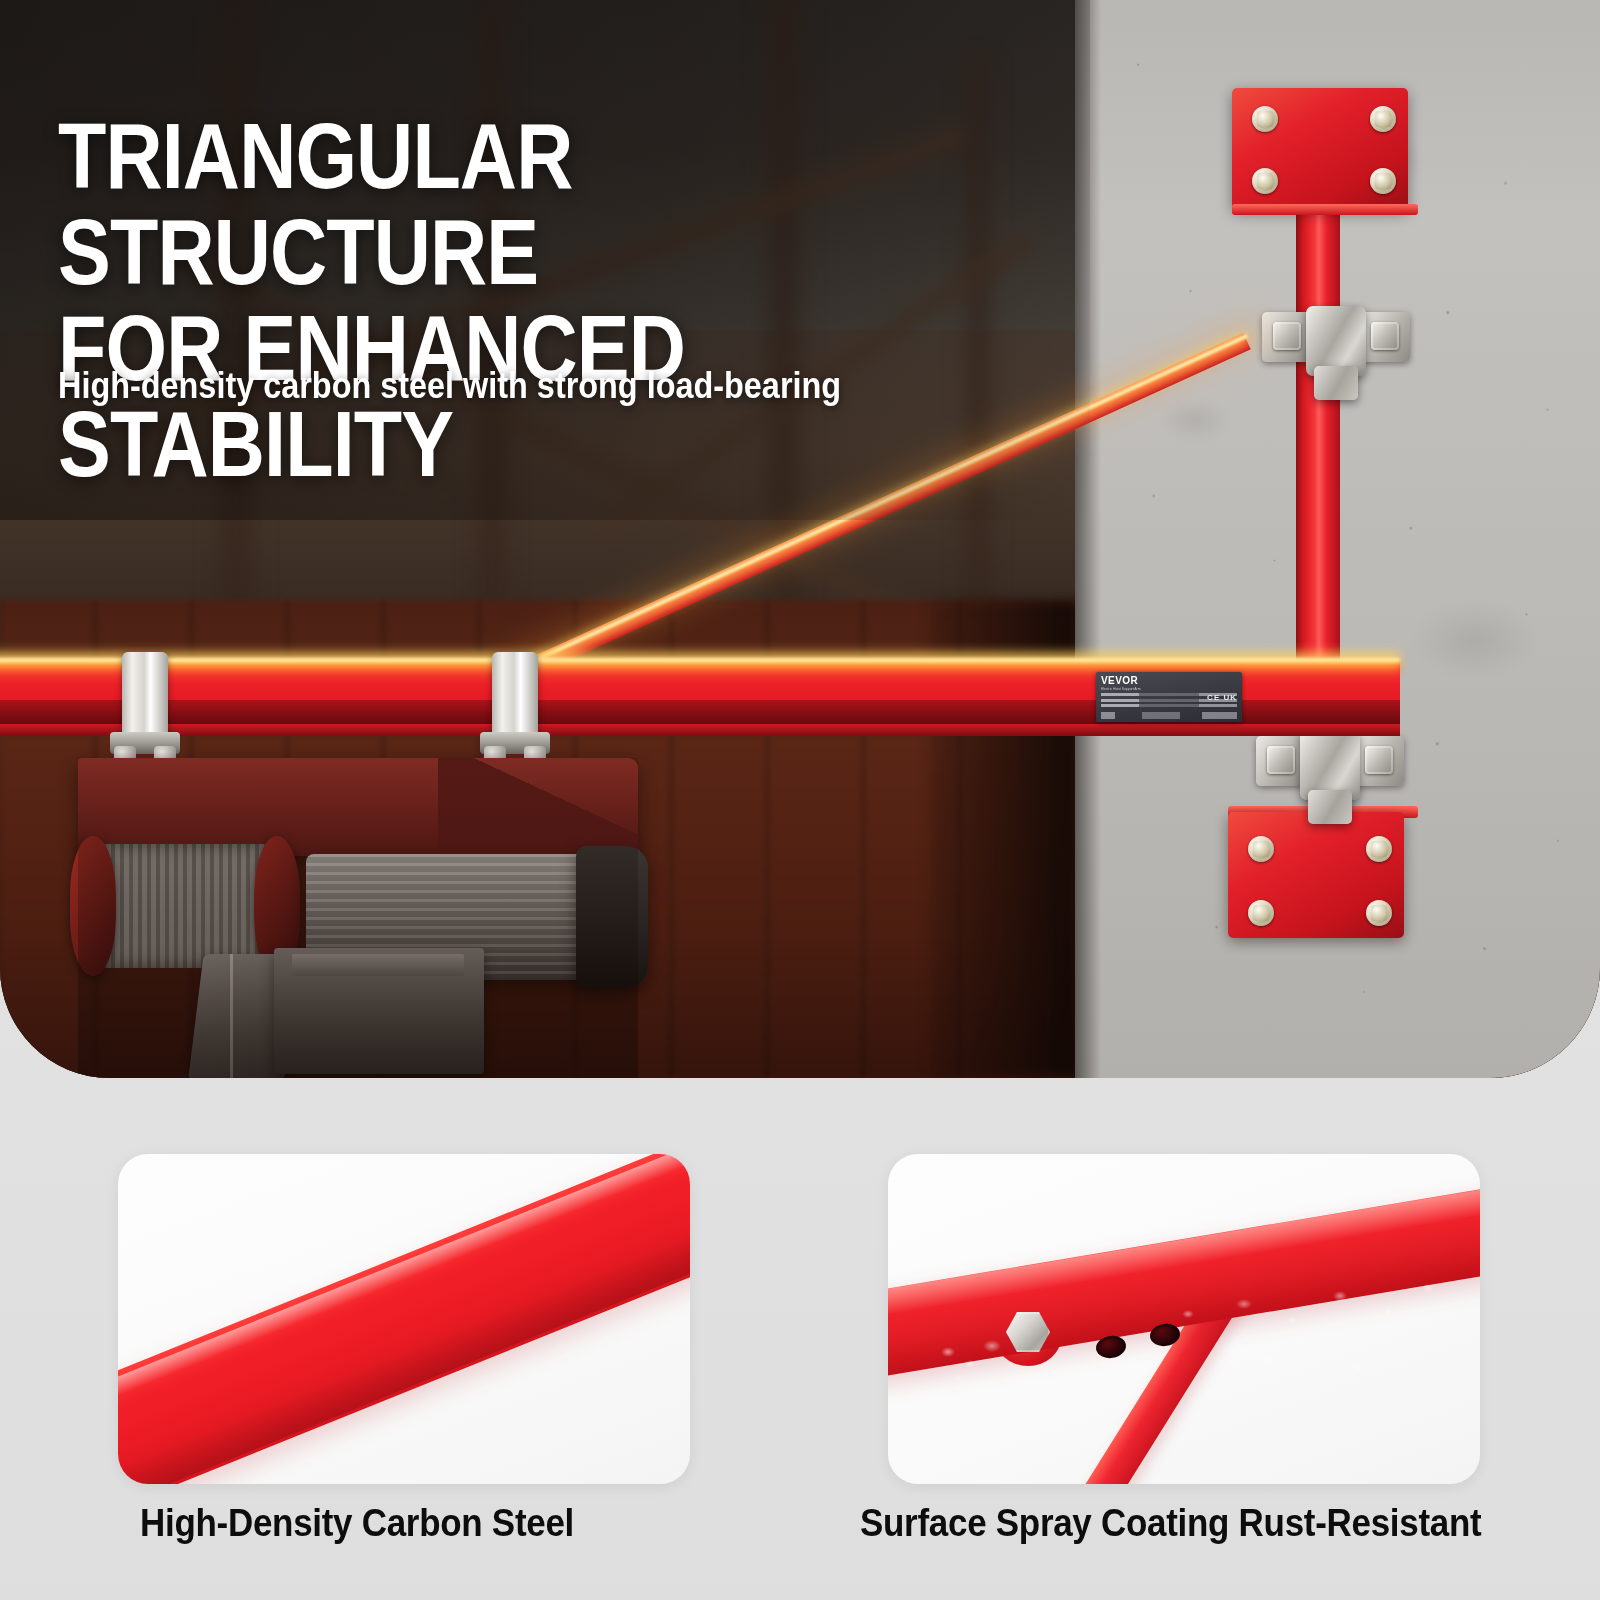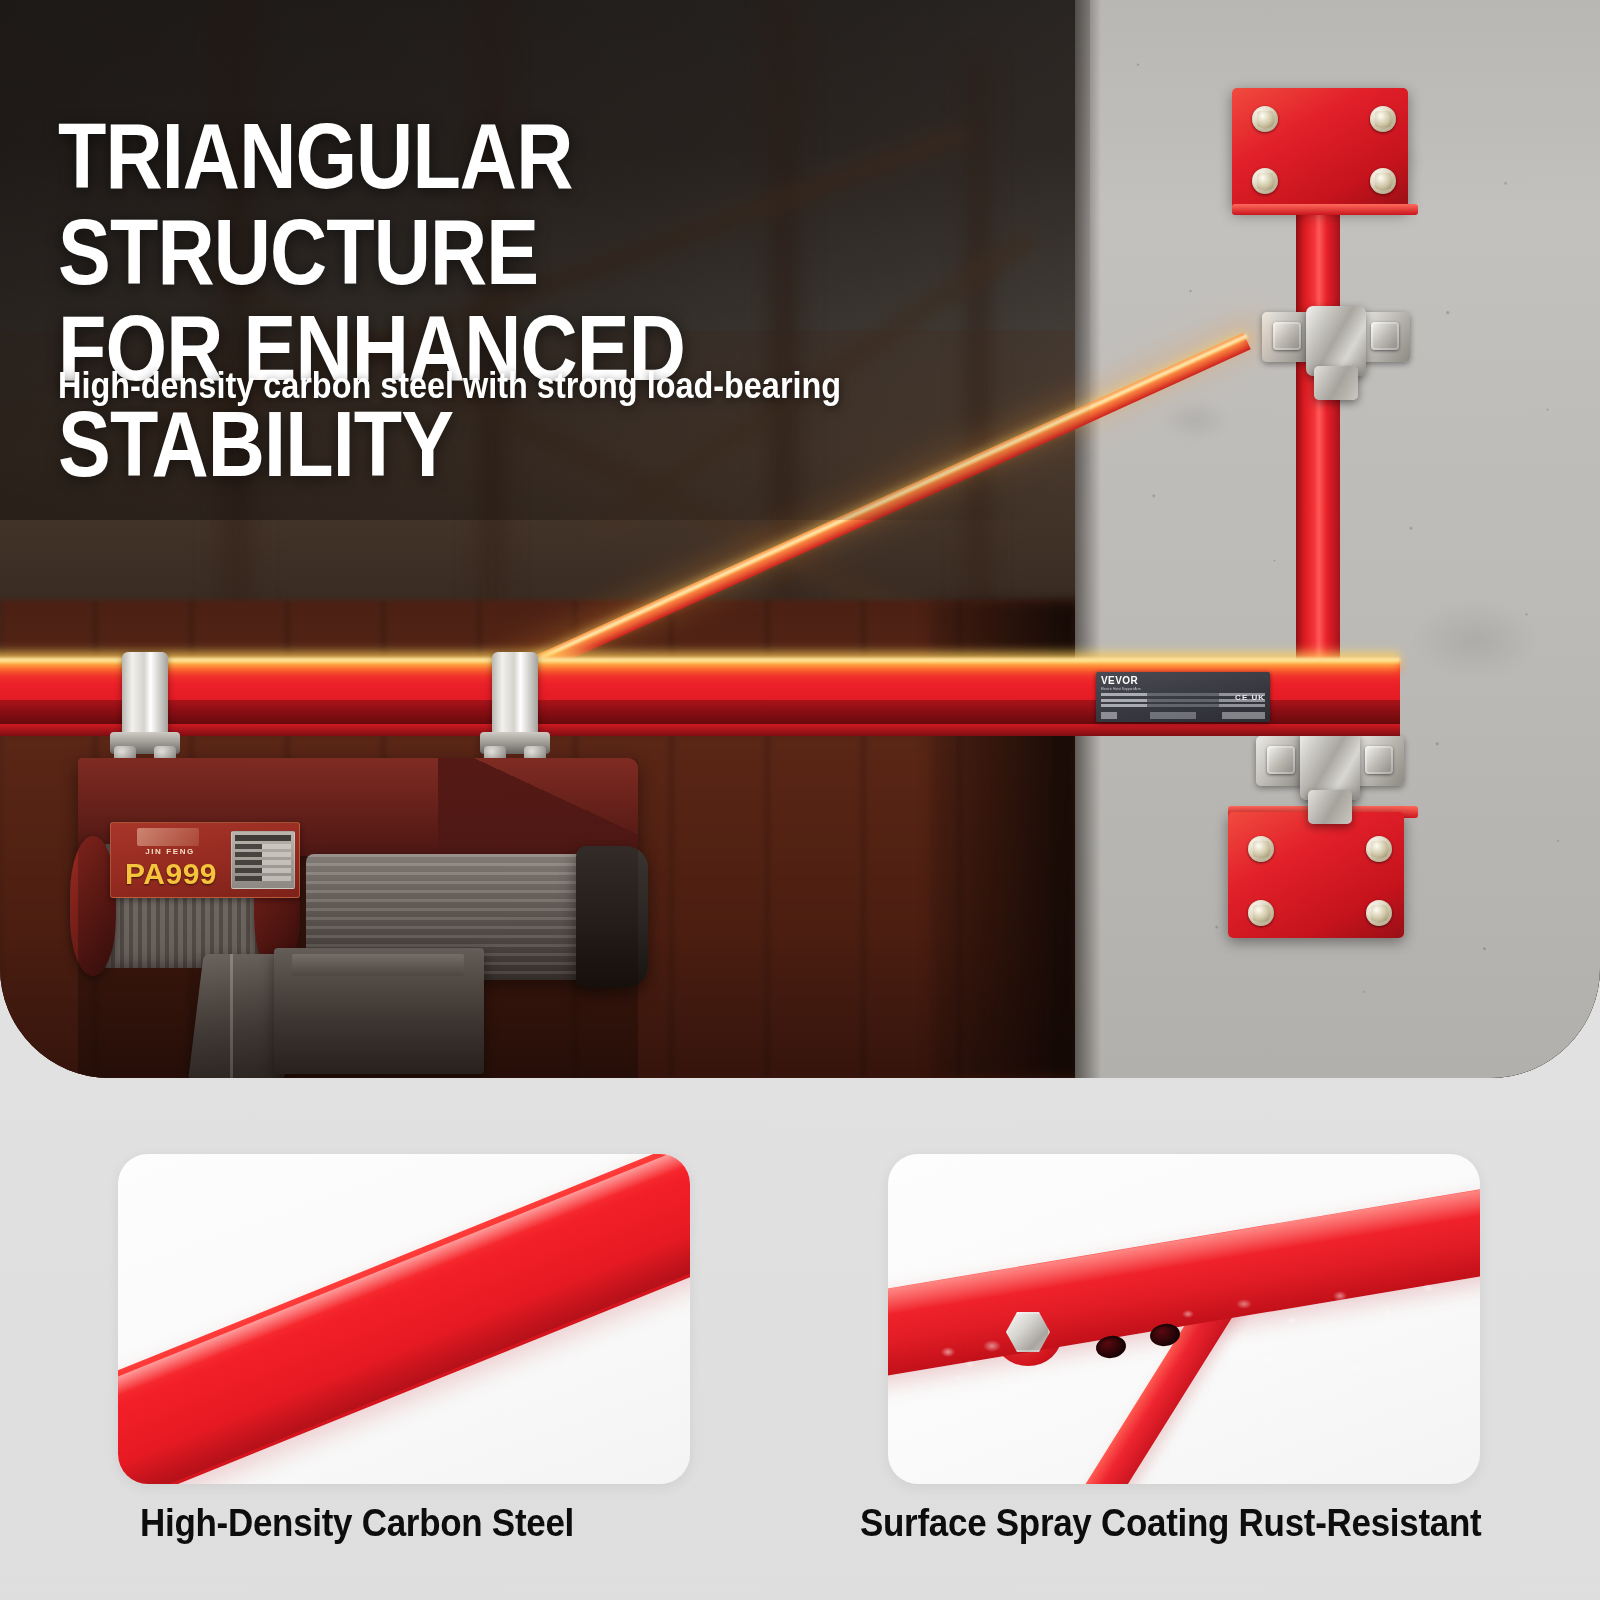--- a/index.html
+++ b/index.html
@@ -350,21 +350,21 @@
     height:5px; margin-bottom:3px;
     background:linear-gradient(90deg,rgba(40,36,32,.75) 0 48%,rgba(220,216,210,.6) 48% 100%);
   }
   .jf-plate .hdr{
     height:6px; margin-bottom:3px;
     background:rgba(35,30,26,.8);
   }
 
   
   .vevor{
-    position:absolute; left:1096px; top:672px; width:174px; height:50px;
+    position:absolute; left:1096px; top:672px; width:146px; height:50px;
     background:linear-gradient(170deg,#4a4b52 0%,#3a3b42 50%,#2c2d33 100%);
     border-radius:2px;
     box-shadow:0 1px 4px rgba(0,0,0,.5);
     overflow:hidden;
     padding:4px 5px;
   }
   .vevor-name{
     font-size:10px; font-weight:800; letter-spacing:.4px; color:#ffffff;
     line-height:10px;
   }
@@ -619,33 +619,20 @@
       <div class="hoist-flange fl-r"></div>
       <div class="motor"></div>
       <div class="motor-cap"></div>
       <div class="hoist-leg"></div>
       <div class="gearbox"></div>
       <div class="gear-strip"></div>
       <div class="cable"></div>
       <div class="hoist-shadow"></div>
     </div>
 
-    <div class="jf-label">
-      <div class="jf-mark"></div>
-      <div class="jf-brand">JIN FENG</div>
-      <div class="jf-model">PA999</div>
-      <div class="jf-plate">
-        <div class="hdr"></div>
-        <div class="r"></div>
-          <div class="r"></div>
-          <div class="r"></div>
-          <div class="r"></div>
-        <div class="r"></div>
-      </div>
-    </div>
 
   </div>
 
   <div class="hero-scrim"></div>
 
   <div class="headline">
     <span>TRIANGULAR STRUCTURE</span>
     <span class="l2">FOR ENHANCED STABILITY</span>
   </div>
 

